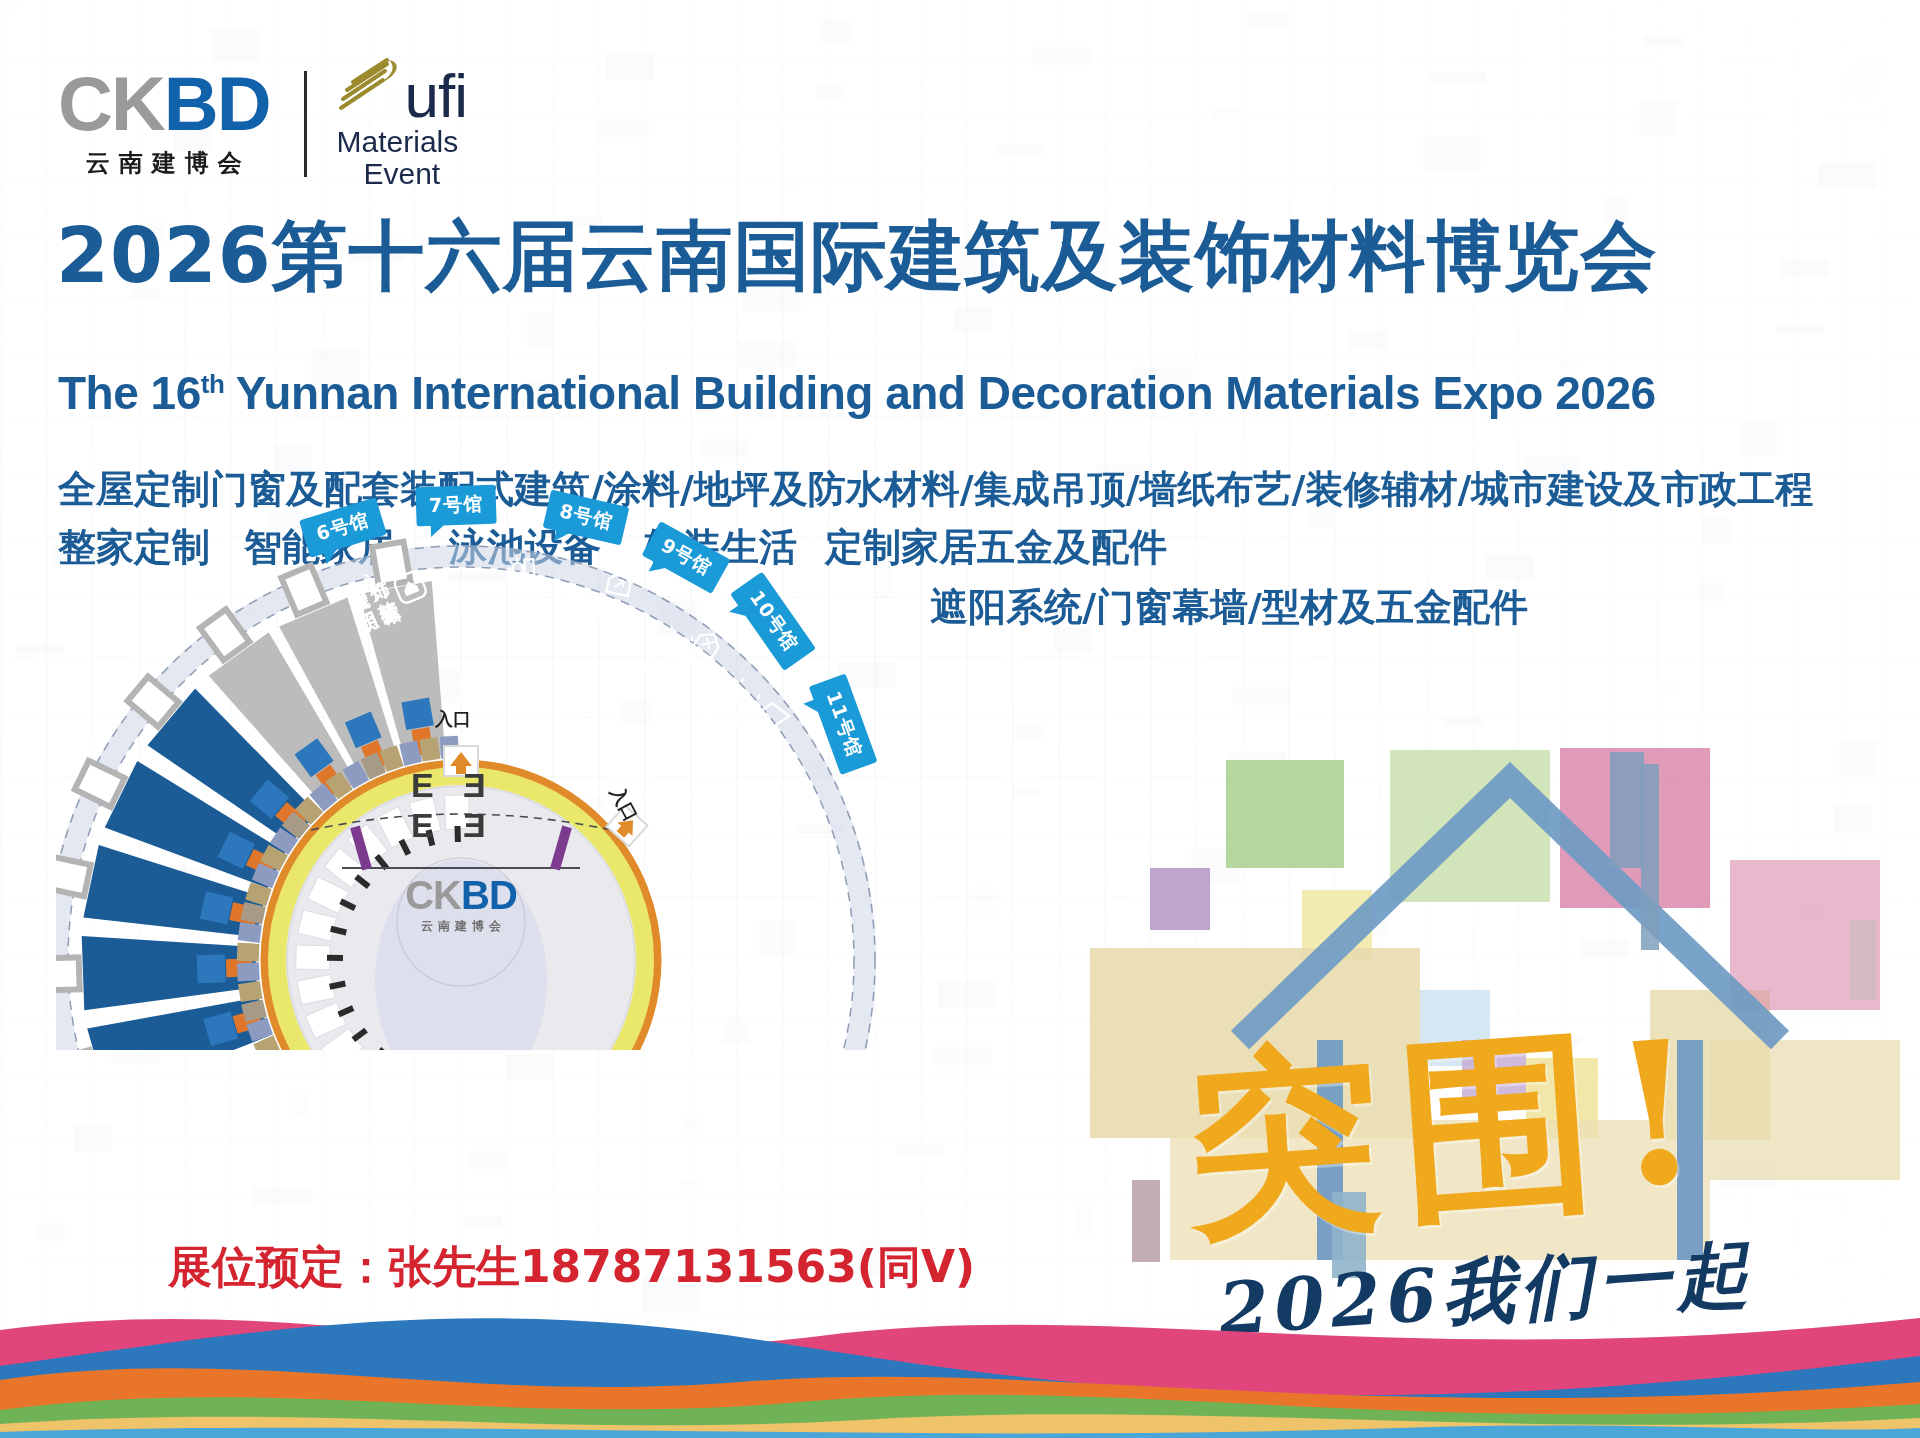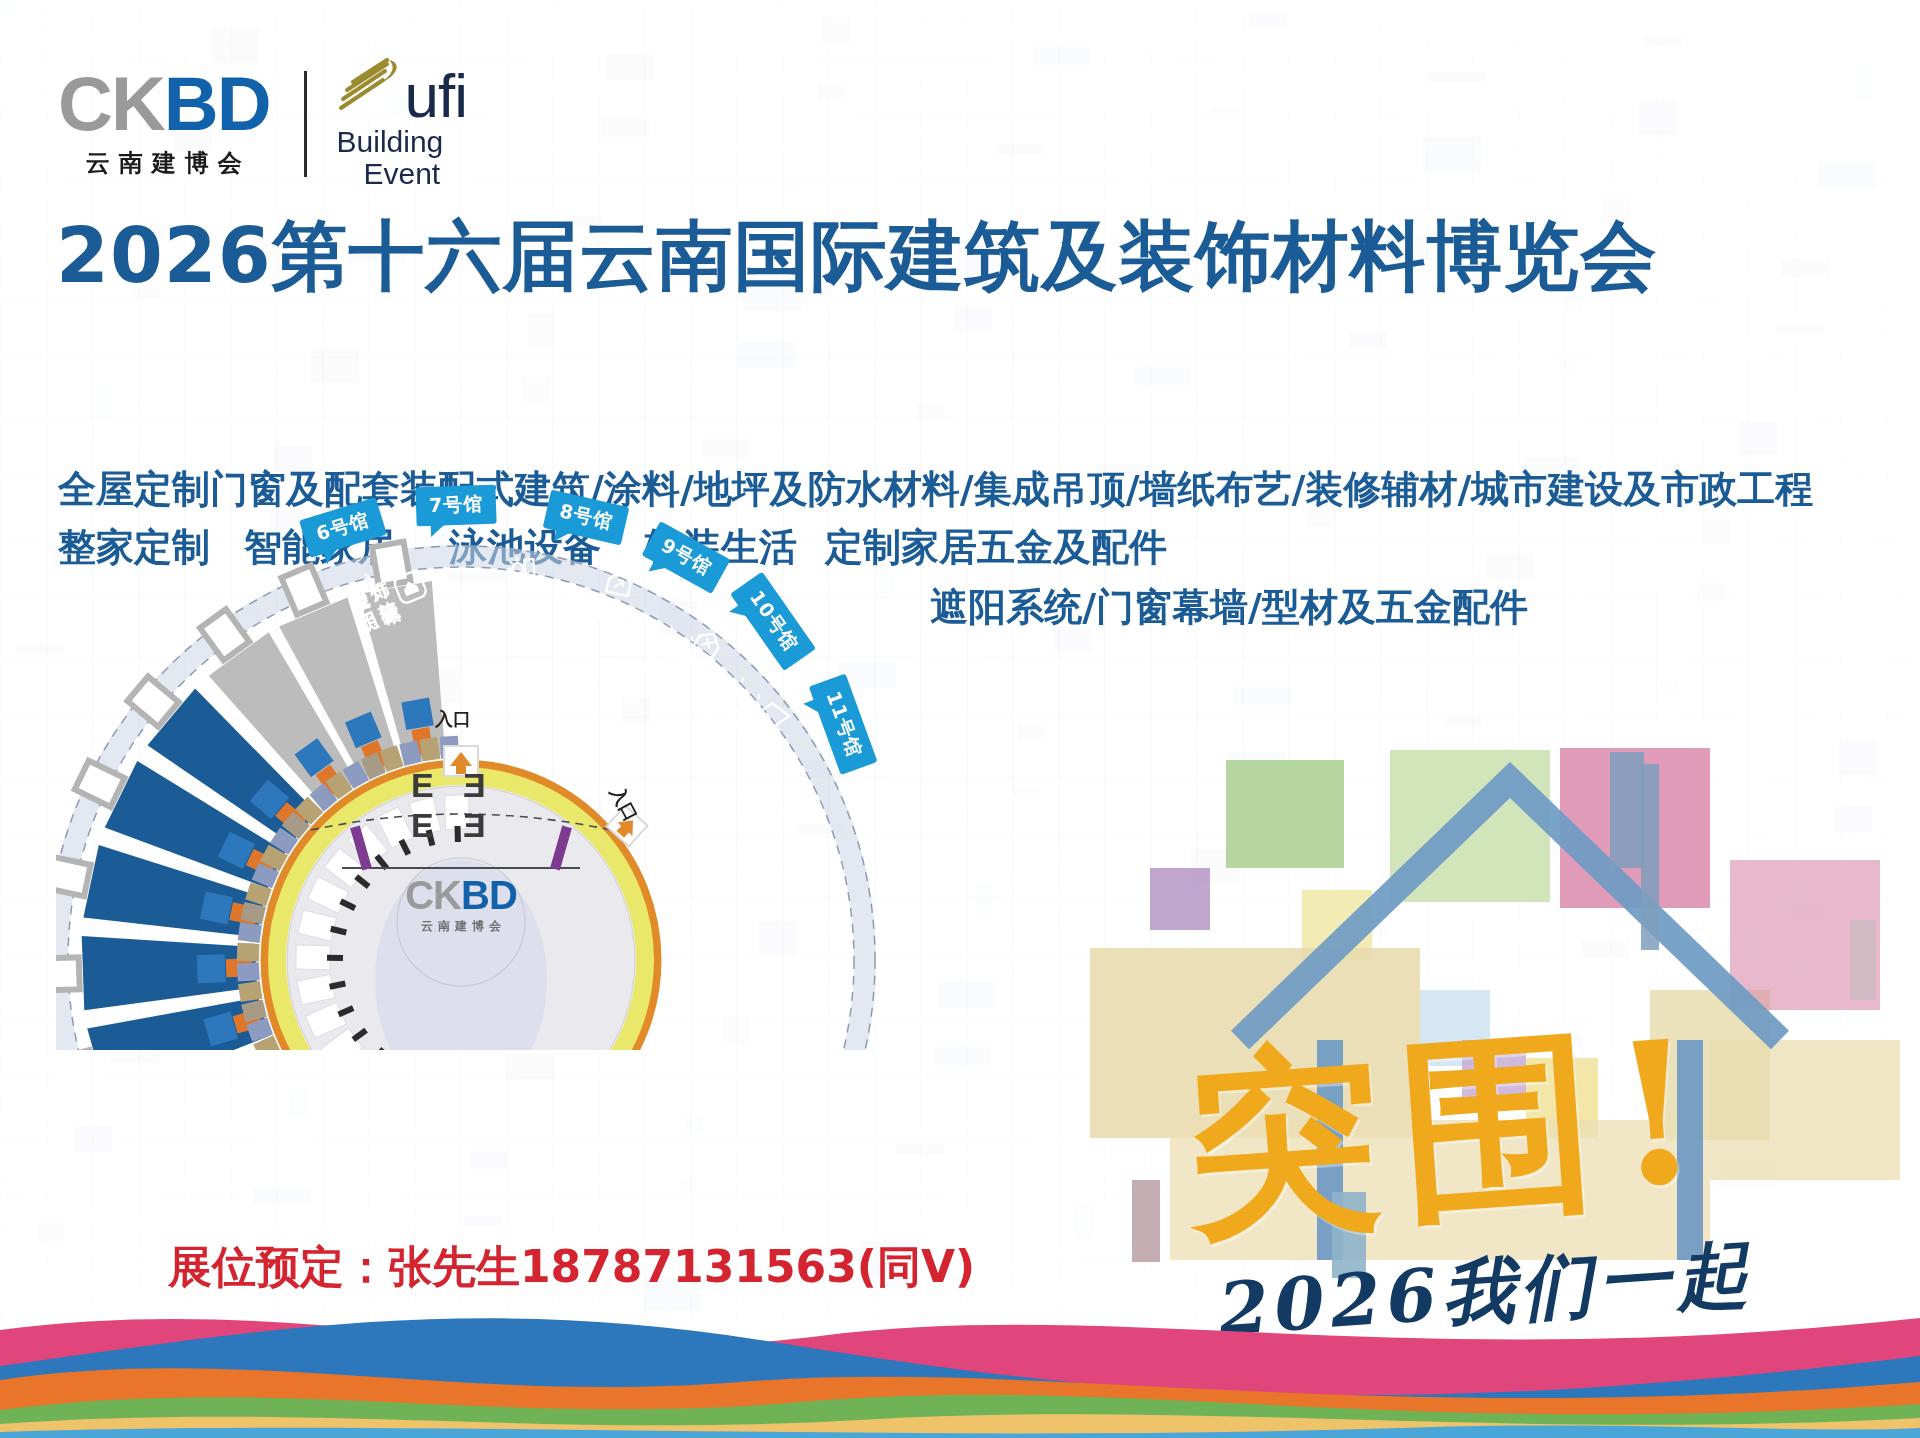--- a/index.html
+++ b/index.html
@@ -298,27 +298,30 @@
               <path d="M4 50 L46 22"></path>
               <path d="M6 41 L48 13"></path>
               <path d="M10 32 L50 6"></path>
               <path d="M16 24 L50 2"></path>
             </g>
             <path d="M46 24 C62 16 64 4 52 2 C60 10 54 18 42 26 Z" fill="#9c8a2e"></path>
           </svg>
         </span>
         <span class="ufi-word">ufi</span>
       </div>
-      <div class="ufi-approved">Building</div>
+      <div class="ufi-approved">Materials</div>
       <div class="ufi-event">Event</div>
     </div>
   </div>
 
   <div class="title-cn">2026第十六届云南国际建筑及装饰材料博览会</div>
 
+  <div class="title-en">
+    <span>The 16</span><sup>th</sup><span> Yunnan International Building and Decoration Materials Expo 2026</span>
+  </div>
 
   <div class="cats">
     <div class="cat-row r1">
       <span class="cat-cell w1">全屋定制</span>
       <span class="cat-cell w2">门窗及配套</span>
       <span class="cat-cell">装配式建筑/涂料/地坪及防水材料/集成吊顶/墙纸布艺/装修辅材/城市建设及市政工程</span>
     </div>
     <div class="cat-row r2">
       <span class="cat-cell w1">整家定制</span>
       <span class="cat-cell w2">智能家居</span>

